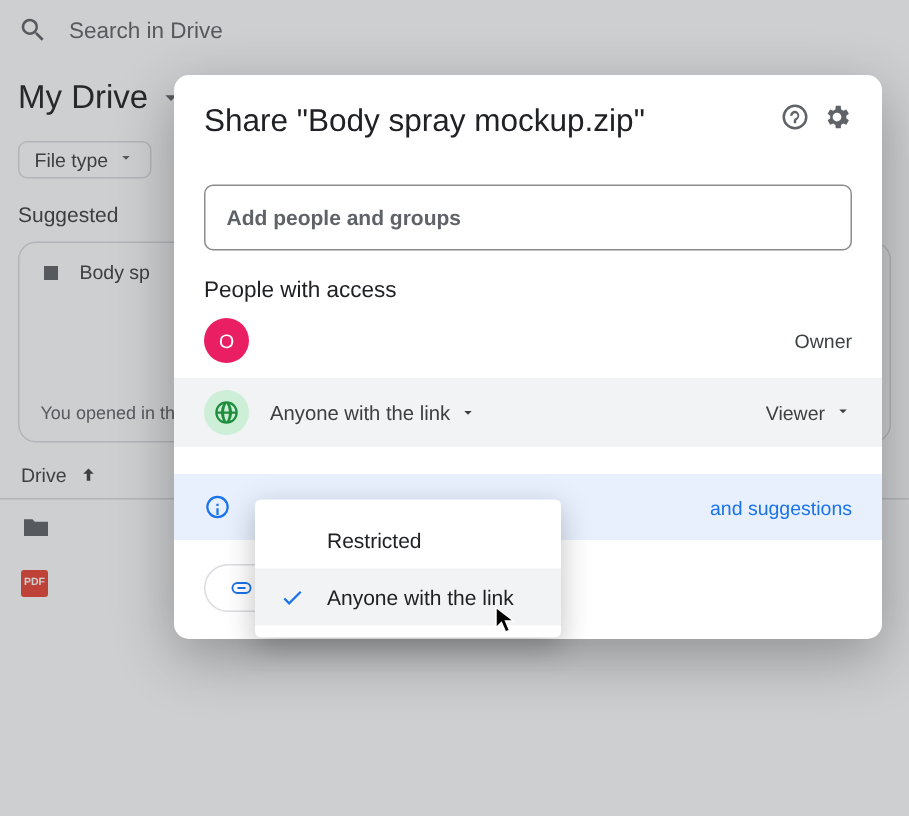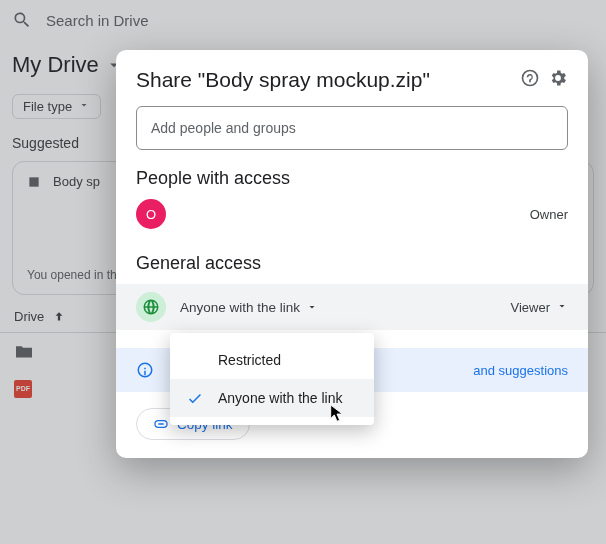--- a/index.html
+++ b/index.html
@@ -33,23 +33,23 @@
   .row .dots svg{width:16px;height:16px;fill:#5f6368;}
   .folder-ic{width:20px;height:16px;fill:#5f6368;}
   .pdf-ic{width:18px;height:18px;background:#ea4335;border-radius:2px;display:flex;align-items:center;justify-content:center;color:#fff;font-size:7px;font-weight:bold;}
 
   
   .dialog{ position:absolute; left:116px; top:50px; width:472px; background:#fff; border-radius:10px; box-shadow:0 12px 40px rgba(0,0,0,0.3); padding:18px 20px 18px; }
   .dlg-head{ display:flex; align-items:center; gap:8px; }
   .dlg-head h2{ margin:0; font-weight:400; font-size:21px; color:#202124; flex:1;}
   .dlg-head svg{width:20px;height:20px; fill:#5f6368;}
 
-  .add-input{ margin-top:14px; width:100%; border:1px solid #8b8b8b; border-radius:6px; padding:13px 14px; font-size:14px; color:#5f6368; }
-
-  .sub{ margin-top:18px; font-size:18px; color:#202124; }
+  .add-input{ margin-top:30px; width:100%; border:1px solid #8b8b8b; border-radius:6px; padding:13px 14px; font-size:14px; color:#5f6368;font-weight:bold; }
+
+  .sub{ margin-top:18px; font-size:15px; color:#202124; }
   .person{ margin-top:10px; display:flex; align-items:center; gap:12px;}
   .avatar{ width:30px;height:30px;border-radius:50%; background:#e91e63; color:#fff; font-size:13px; display:flex;align-items:center;justify-content:center;}
   .person .fill{flex:1;}
   .role{ font-size:13px; color:#3c4043;}
 
   .ga-row{ margin:10px -20px 0; padding:8px 20px; background:#f1f3f4; display:flex; align-items:center; gap:12px;}
   .globe{ width:30px;height:30px;border-radius:50%; background:#cdeed7; display:flex;align-items:center;justify-content:center; }
   .globe svg{width:18px;height:18px;fill:#1e8e3e;}
   .ga-select{ display:flex; align-items:center; gap:6px; font-size:13.5px; color:#3c4043; padding:4px 2px;}
   .ga-select svg{width:12px;height:12px;fill:#3c4043;}
@@ -158,21 +158,20 @@
     <span>Add people and groups</span>
   </div>
 
   <div class="sub">People with access</div>
   <div class="person">
     <div class="avatar">O</div>
     <div class="fill"></div>
     <div class="role">Owner</div>
   </div>
 
-  <div class="sub" style="margin-top:24px">General access</div>
 
   <div class="ga-row">
     <div class="globe">
       <svg viewBox="0 0 24 24">
           <path d="M12 2a10 10 0 100 20 10 10 0 000-20zm7.9 9h-3A15 15 0 0015 4.6 8 8 0 0119.9 11zM12 4c1 1.4 2 3.9 2.1 7H9.9C10 7.9 11 5.4 12 4zM4.1 13h3A15 15 0 009 19.4 8 8 0 014.1 13zm3-2h-3A8 8 0 019 4.6 15 15 0 007.1 11zM12 20c-1-1.4-2-3.9-2.1-7h4.2c-.1 3.1-1.1 5.6-2.1 7zm3-0.6A15 15 0 0016.9 13h3A8 8 0 0115 19.4z"></path>
         </svg>
     </div>
     <div class="ga-select">
       <span>Anyone with the link</span>
       <svg viewBox="0 0 24 24">

